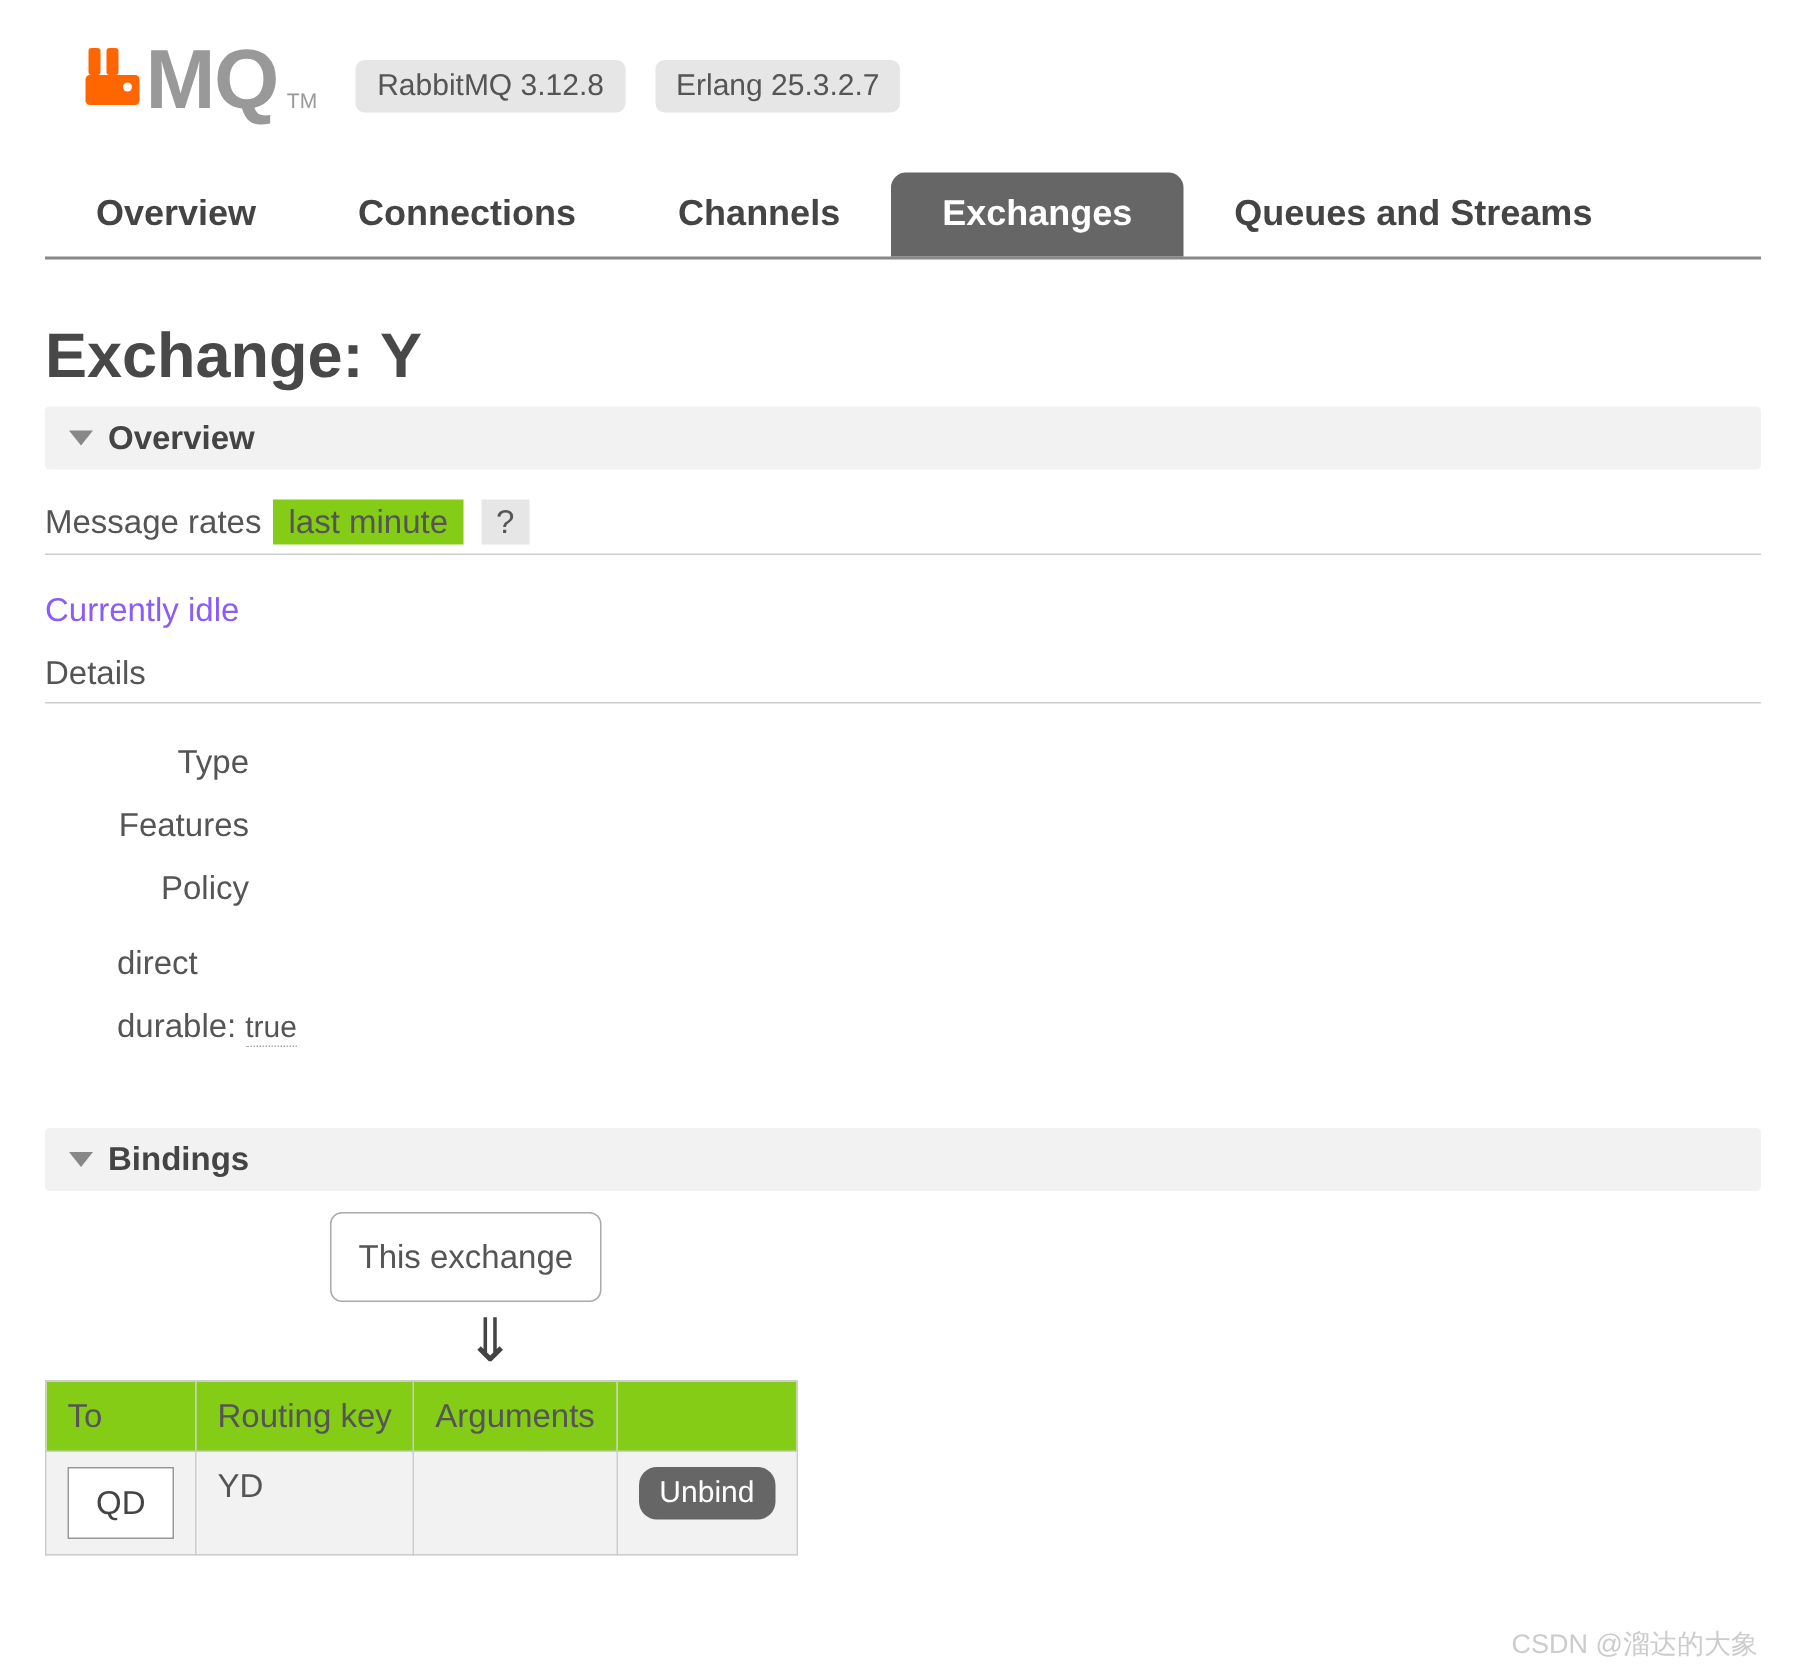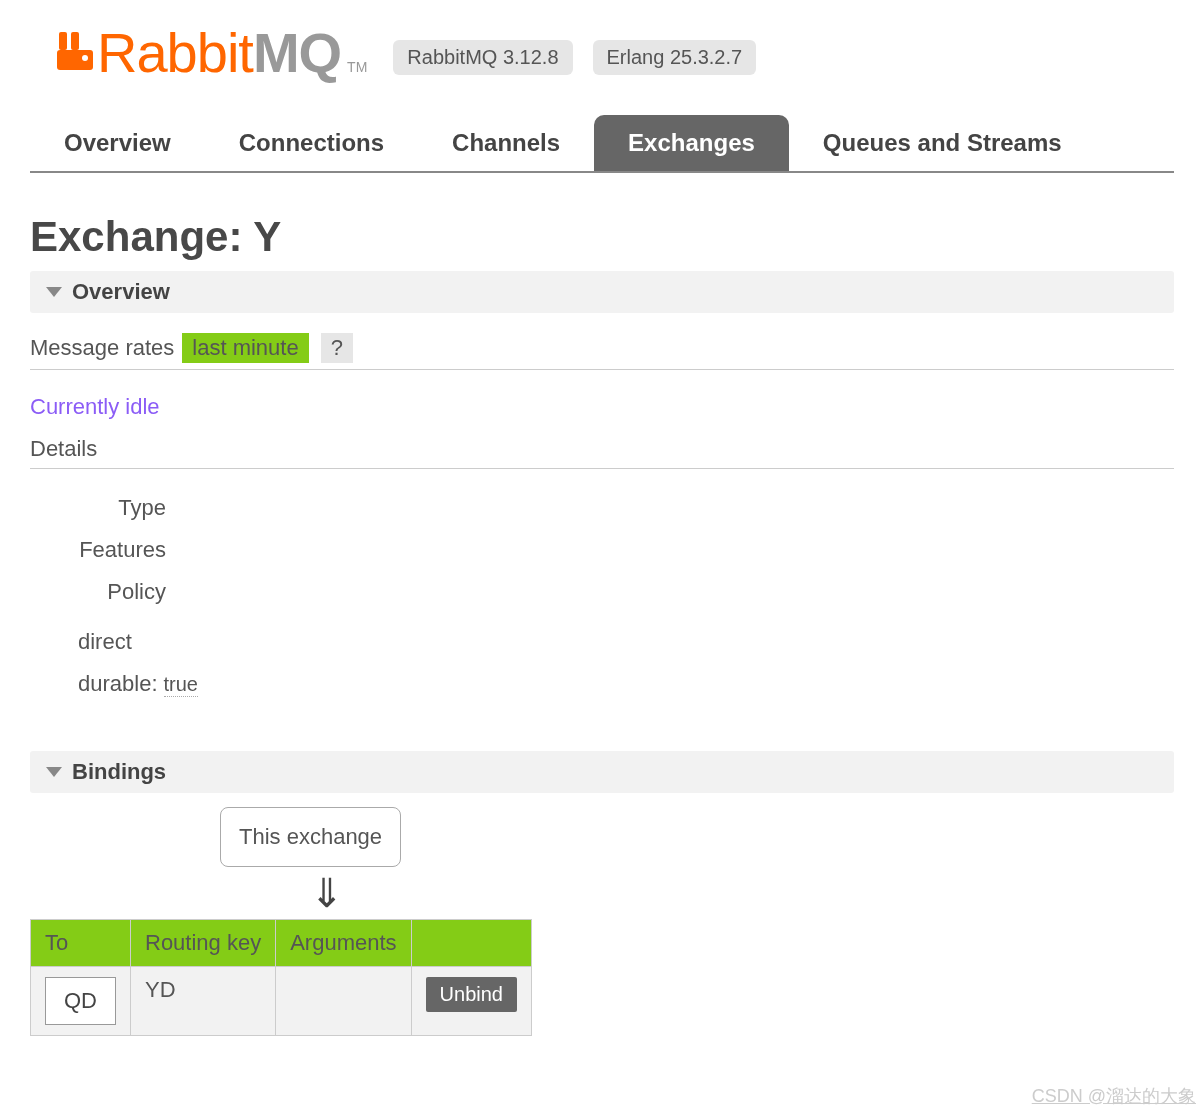--- a/index.html
+++ b/index.html
@@ -201,53 +201,51 @@
     background: #fff;
     padding: 10px 18px;
     display: inline-block;
     font-size: 22px;
     color: #444;
   }
   .unbind-btn {
     background: #666;
     color: #fff;
     border: none;
-    border-radius: 2px;
+    border-radius: 12px;
     padding: 6px 14px;
     font-size: 20px;
     cursor: pointer;
   }
   .watermark {
     position: fixed;
     bottom: 12px;
-    right: 8px;
+    right: 32px;
     color: #ccc;
     font-size: 18px;
-    text-decoration: underline;
   }
   .rabbit-icon {
     display: inline-block;
     vertical-align: baseline;
     margin-right: 2px;
   }
 </style>
 </head>
 <body>
 
 <div class="header">
   <div class="logo">
     <span class="rabbit-icon">
       <svg width="40" height="42" viewBox="0 0 40 42">
         <rect x="4" y="2" width="8" height="18" rx="2" fill="#ff6600"></rect>
         <rect x="16" y="2" width="8" height="18" rx="2" fill="#ff6600"></rect>
         <rect x="2" y="20" width="36" height="20" rx="3" fill="#ff6600"></rect>
         <circle cx="30" cy="28" r="3" fill="#fff"></circle>
       </svg>
     </span>
-    <span class="logo-text-rabbit">Rabbit</span>
       <span class="logo-text-mq">MQ</span>
     <span class="logo-tm">TM</span>
   </div>
   <div class="version-badges">
     <span class="badge">RabbitMQ 3.12.8</span>
     <span class="badge">Erlang 25.3.2.7</span>
   </div>
 </div>
 
 <div class="tabs">

